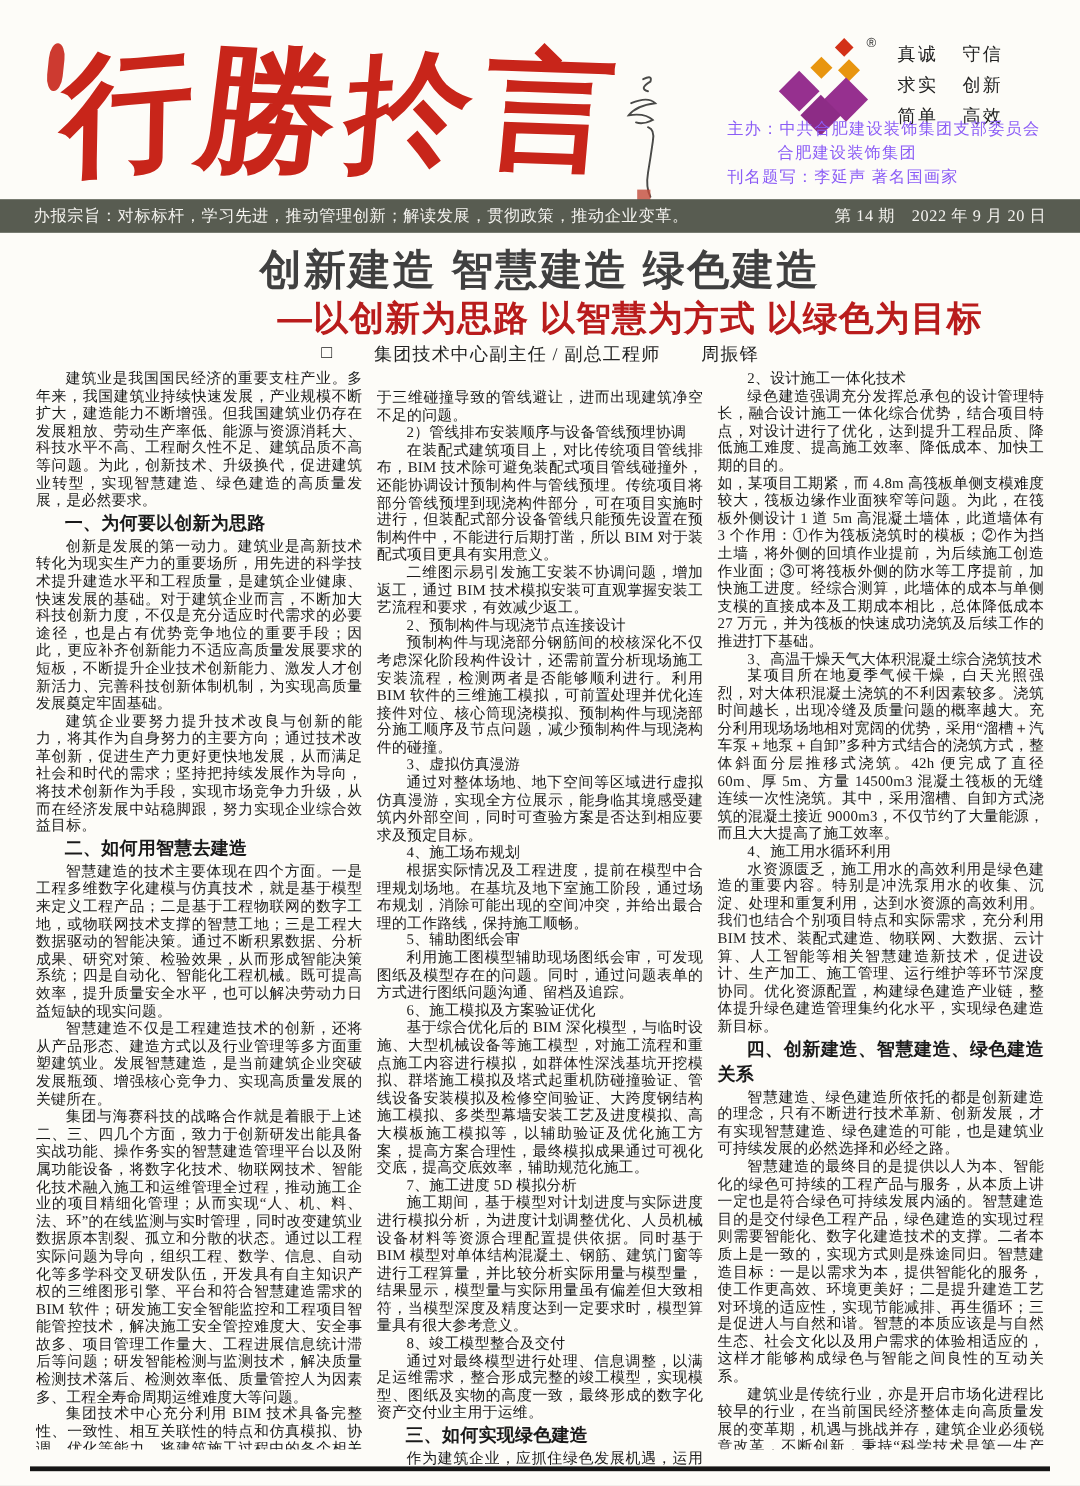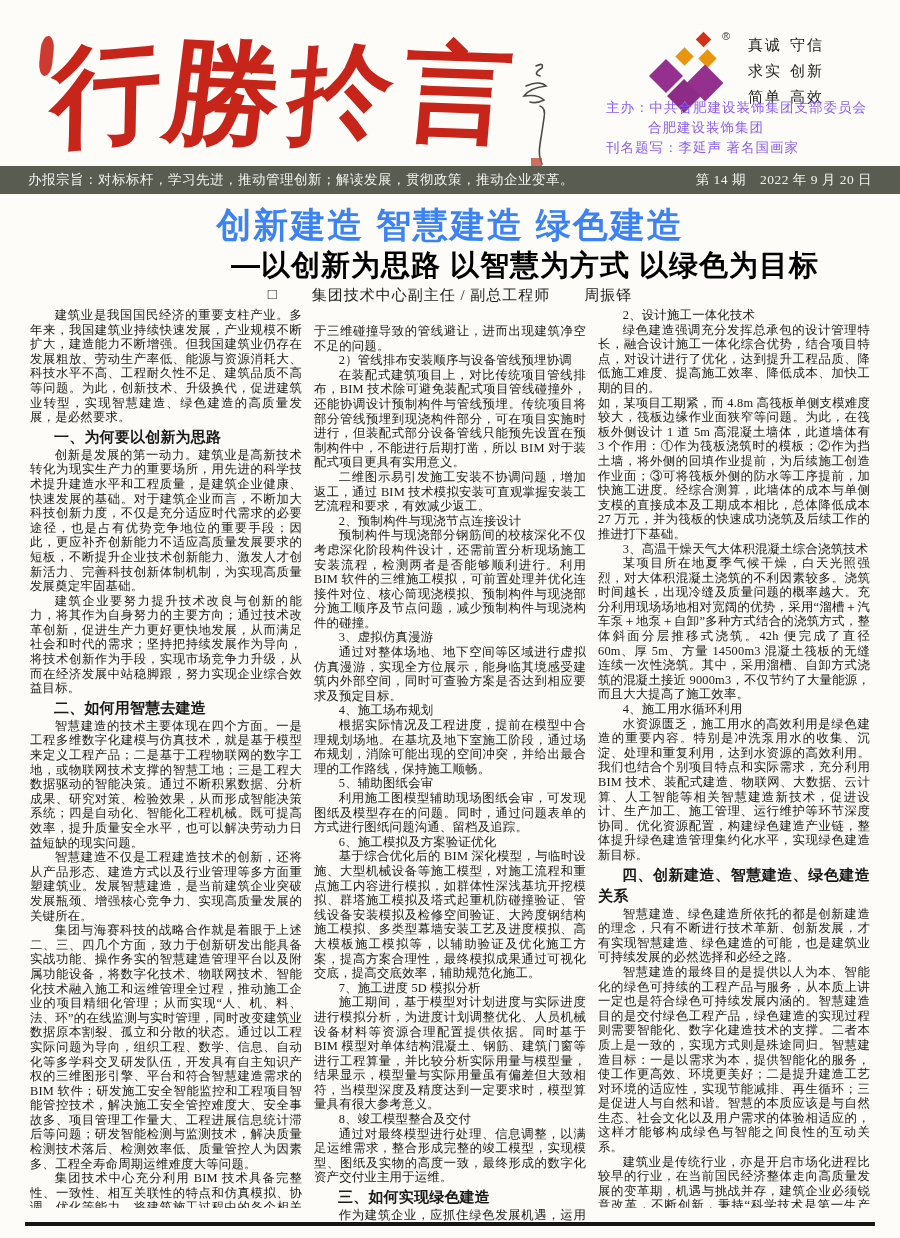--- a/index.html
+++ b/index.html
@@ -19,37 +19,37 @@
         border-radius:7px/14px;transform:rotate(6deg);opacity:.9;}
   .signature{position:absolute;left:516px;top:58px;width:44px;height:120px;}
   .seal{position:absolute;left:531px;top:158px;width:11px;height:11px;background:#c24a3a;opacity:.8;}
 
   
   .logo{position:absolute;left:646px;top:30px;width:92px;height:80px;}
   .dia{position:absolute;transform:rotate(45deg);}
   .reg{position:absolute;left:76px;top:0;font-size:11px;color:#333;font-family:"Liberation Sans",sans-serif;}
 
   .slogans{position:absolute;left:748px;top:36px;font-size:15px;letter-spacing:2px;color:#222;}
-  .slogans .row{display:flex;gap:8px;margin-bottom:7px;}
+  .slogans .row{display:flex;gap:20px;margin-bottom:7px;}
 
   .organizer{position:absolute;left:606px;top:98px;width:280px;font-size:13.5px;line-height:20px;color:#8b5cf6;letter-spacing:1px;}
   .organizer .l2{padding-left:42px;}
 
   
   .banner{position:absolute;left:0;top:166px;width:900px;height:28px;background:#585c51;color:#f4f3ef;
         display:flex;align-items:center;justify-content:space-between;padding:0 28px;box-sizing:border-box;
         font-size:13.5px;letter-spacing:.5px;}
 
   
   .h-title{position:absolute;left:0;top:202px;width:900px;text-align:center;
         font-family:"Liberation Sans","DejaVu Sans",sans-serif;font-weight:bold;font-size:35px;
-        letter-spacing:2px;color:#3b82f6;}
+        letter-spacing:2px;color:#404040;}
   .h-sub{position:absolute;left:0;top:246px;width:900px;box-sizing:border-box;padding-left:150px;text-align:center;
         font-family:"Liberation Sans","DejaVu Sans",sans-serif;font-weight:bold;font-size:29px;
-        letter-spacing:1px;color:#000000;}
+        letter-spacing:1px;color:#b91c1c;}
   .byline{position:absolute;left:0;top:286px;width:900px;display:flex;justify-content:center;gap:34px;
         font-size:15px;color:#222;letter-spacing:1px;}
 
   
   .col{position:absolute;top:308px;width:272px;height:900px;overflow:hidden;
         font-size:12.4px;line-height:14.6px;text-align:justify;letter-spacing:.2px;}
   .col-0{left:30px;} .col-1{left:314px;margin-top:16px;} .col-2{left:598px;}
   .col p{margin:0;}
   .col p.p,.col p.sub{text-indent:2em;}
   .col p.cont{text-indent:0;}

